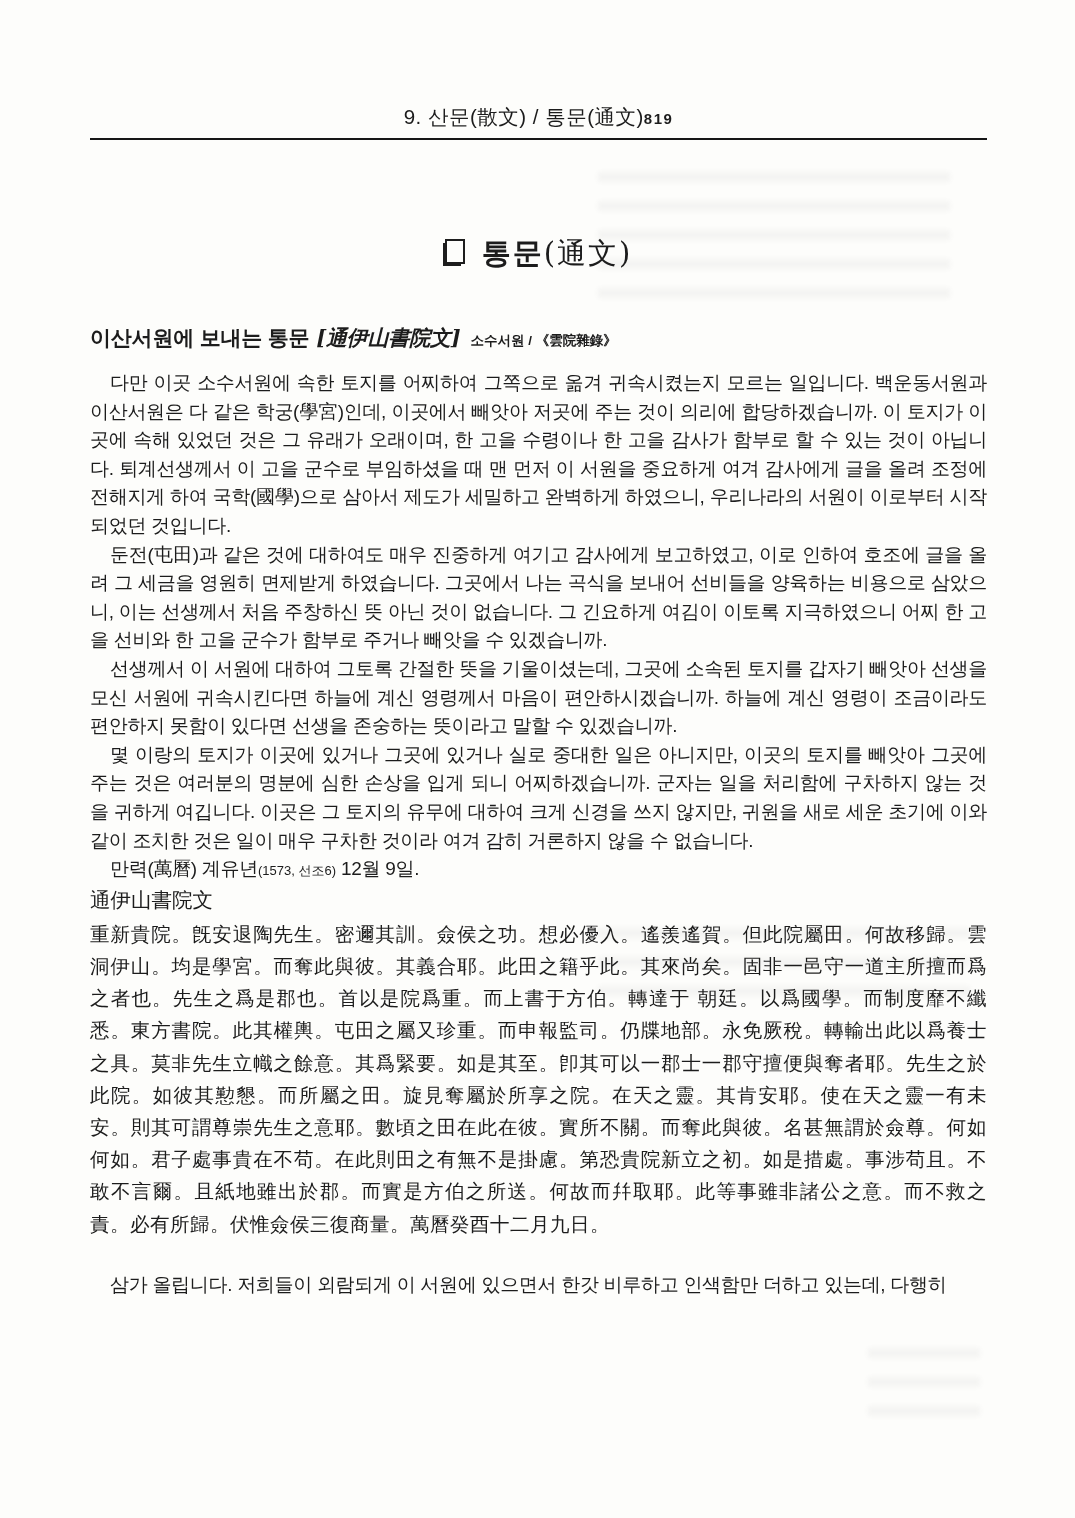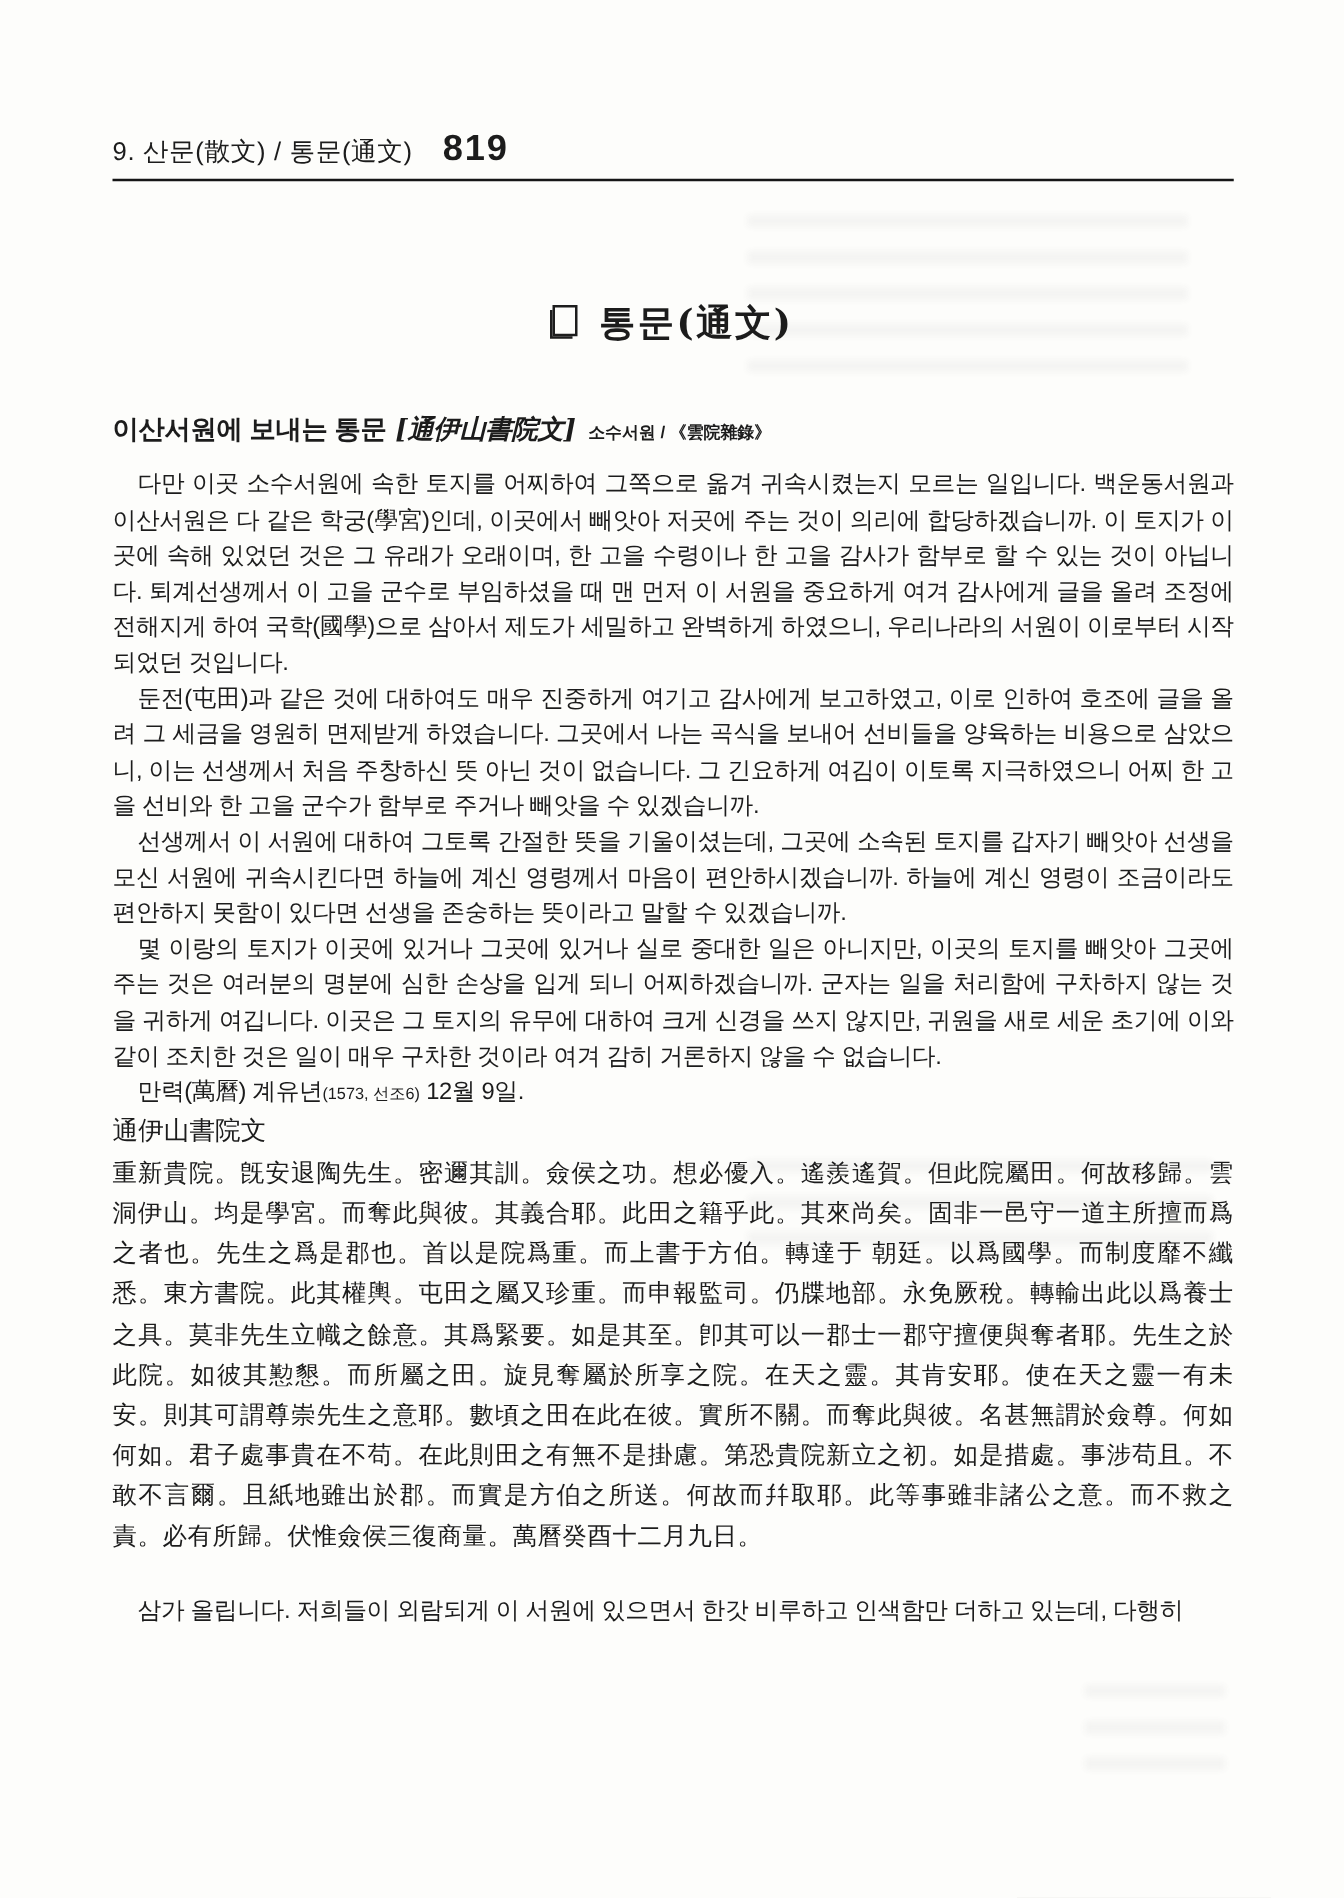--- a/index.html
+++ b/index.html
@@ -26,47 +26,47 @@
     background-image:repeating-linear-gradient(180deg,
       rgba(100,100,105,0.13) 0 10px, transparent 10px 29px);
     filter:blur(2.6px);
     opacity:.45;
   }
   .g1{left:598px;top:172px;width:352px;height:132px;}
   .g2{left:598px;top:928px;width:372px;height:84px;}
   .g3{left:868px;top:1348px;width:112px;height:78px;}
 
   .page-header{
-    display:flex;justify-content:flex-start;align-items:baseline;gap:24px;
+    display:flex;justify-content:center;align-items:baseline;
     padding:103px 0 7px 0;
     border-bottom:2.5px solid #161616;
     font-size:20.5px;
     letter-spacing:.5px;
   }
   .pagenum{
-    font-weight:bold;font-size:29px;letter-spacing:1.5px;
+    font-weight:bold;font-size:15px;letter-spacing:1.5px;
   }
 
   .doc-title{
     margin:94px 0 0 0;
     text-align:center;
     font-size:29px;
     font-weight:bold;
     letter-spacing:2px;
   }
   .sq{
     display:inline-block;
     width:16px;height:21px;
     border:2.5px solid #1d1d1d;
     box-shadow:-3px 3px 0 -1px #1d1d1d;
     background:#fdfdfb;
     margin-right:17px;
     vertical-align:-1px;
   }
-  .t-ha{font-family:"DejaVu Serif","Liberation Serif",serif;font-weight:700;}
+  .t-ha{font-family:"DejaVu Serif","Liberation Serif",serif;font-weight:400;}
 
   .sec-head{
     margin:50px 0 0 0;
     font-size:21px;
     font-weight:bold;
     letter-spacing:-0.2px;
     white-space:nowrap;
   }
   .h-ha{font-family:"DejaVu Serif","Liberation Serif",serif;margin-left:7px;font-style:italic;}
   .h-src{

